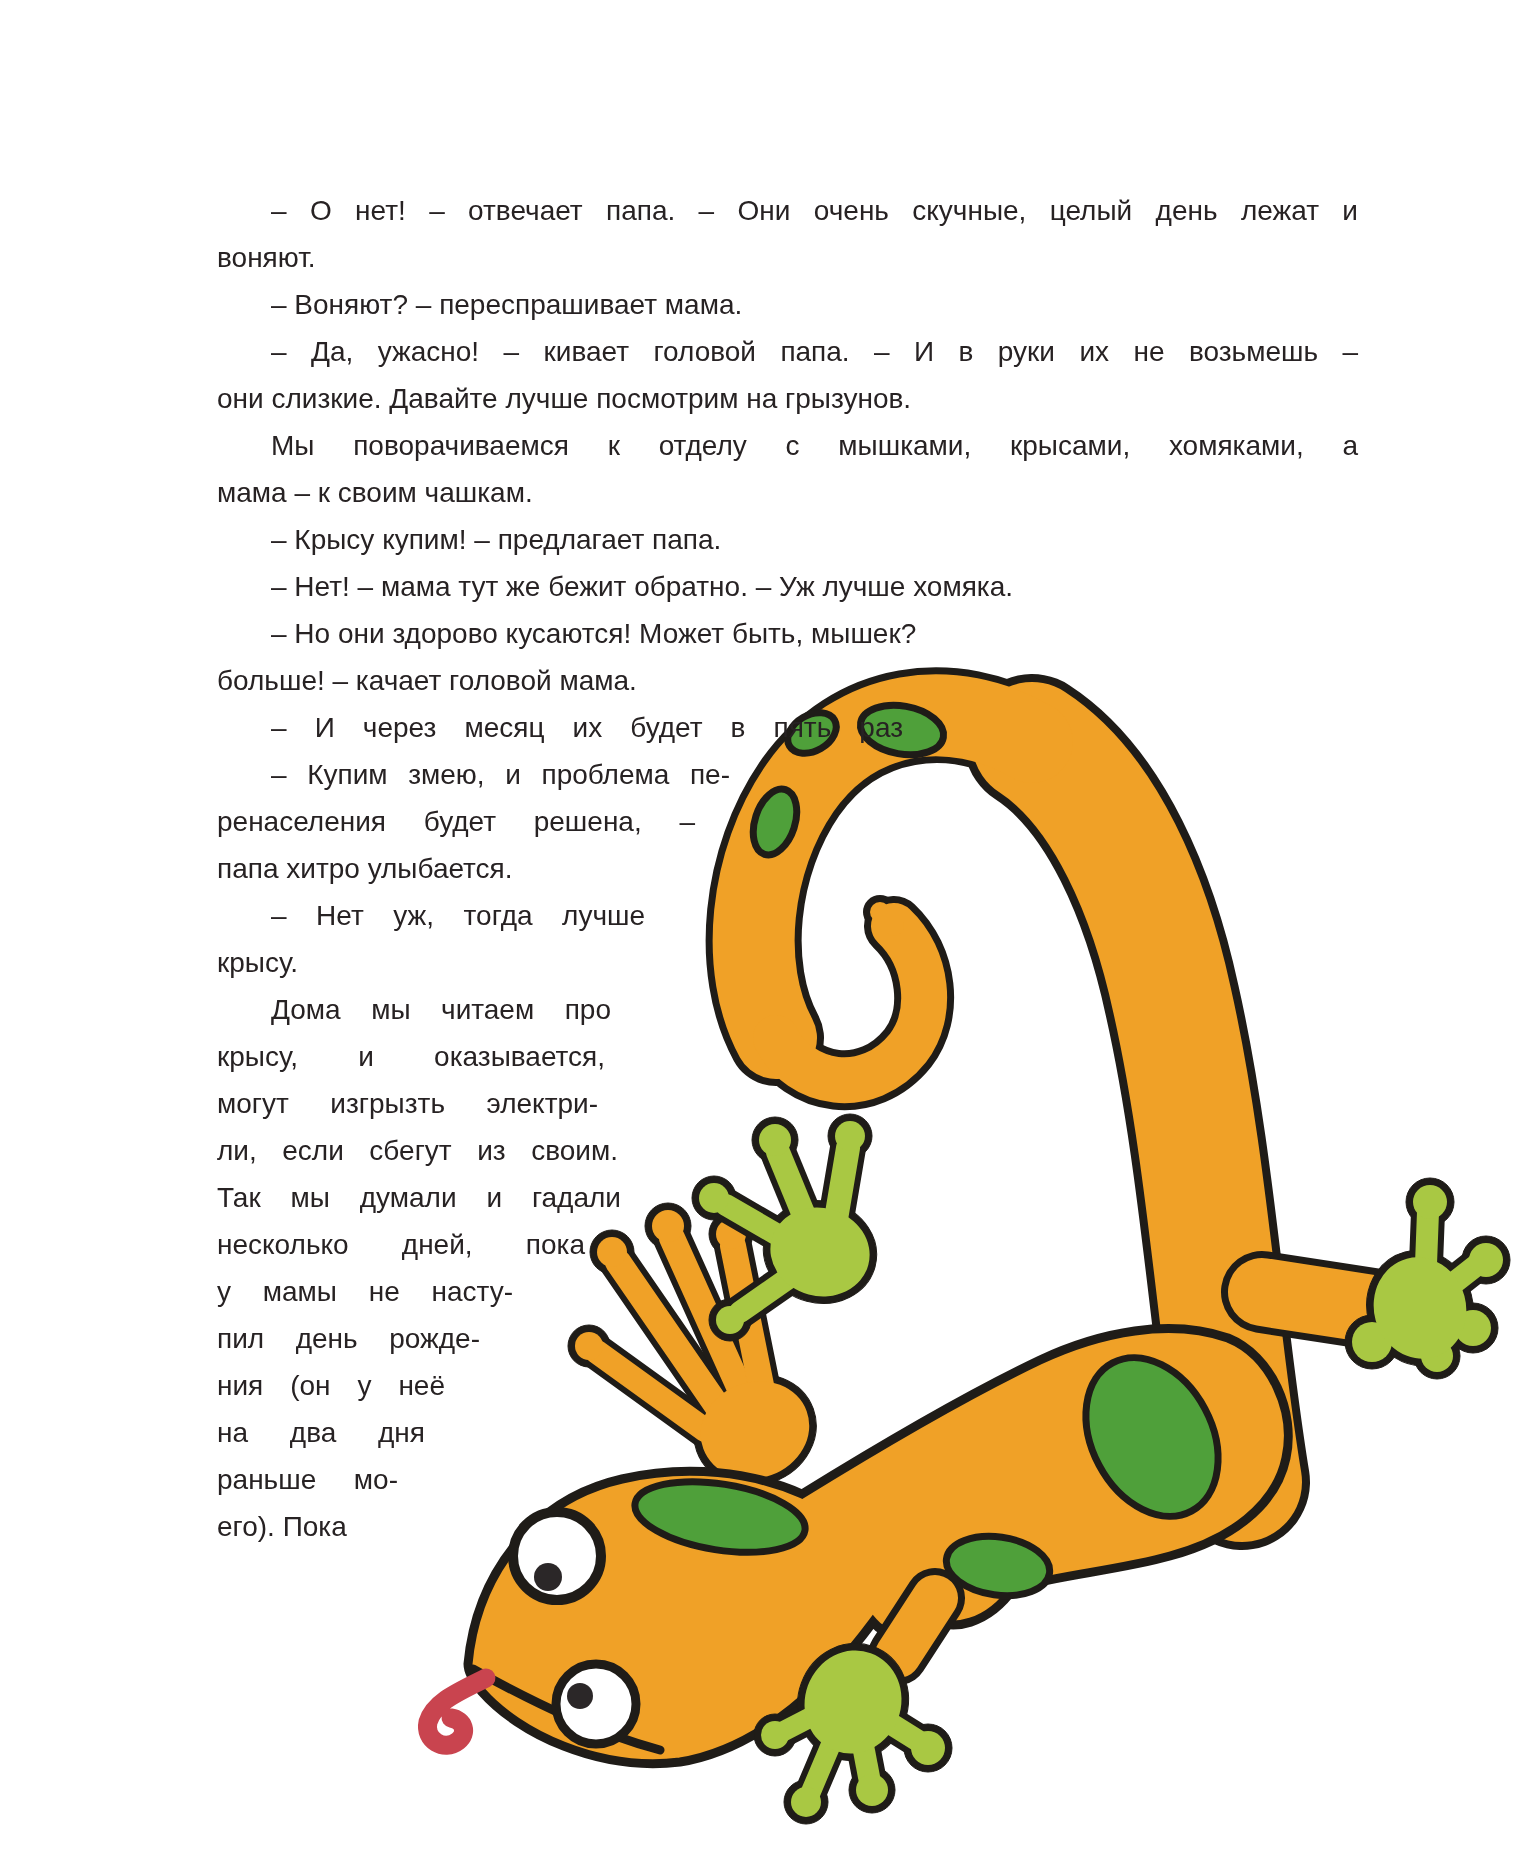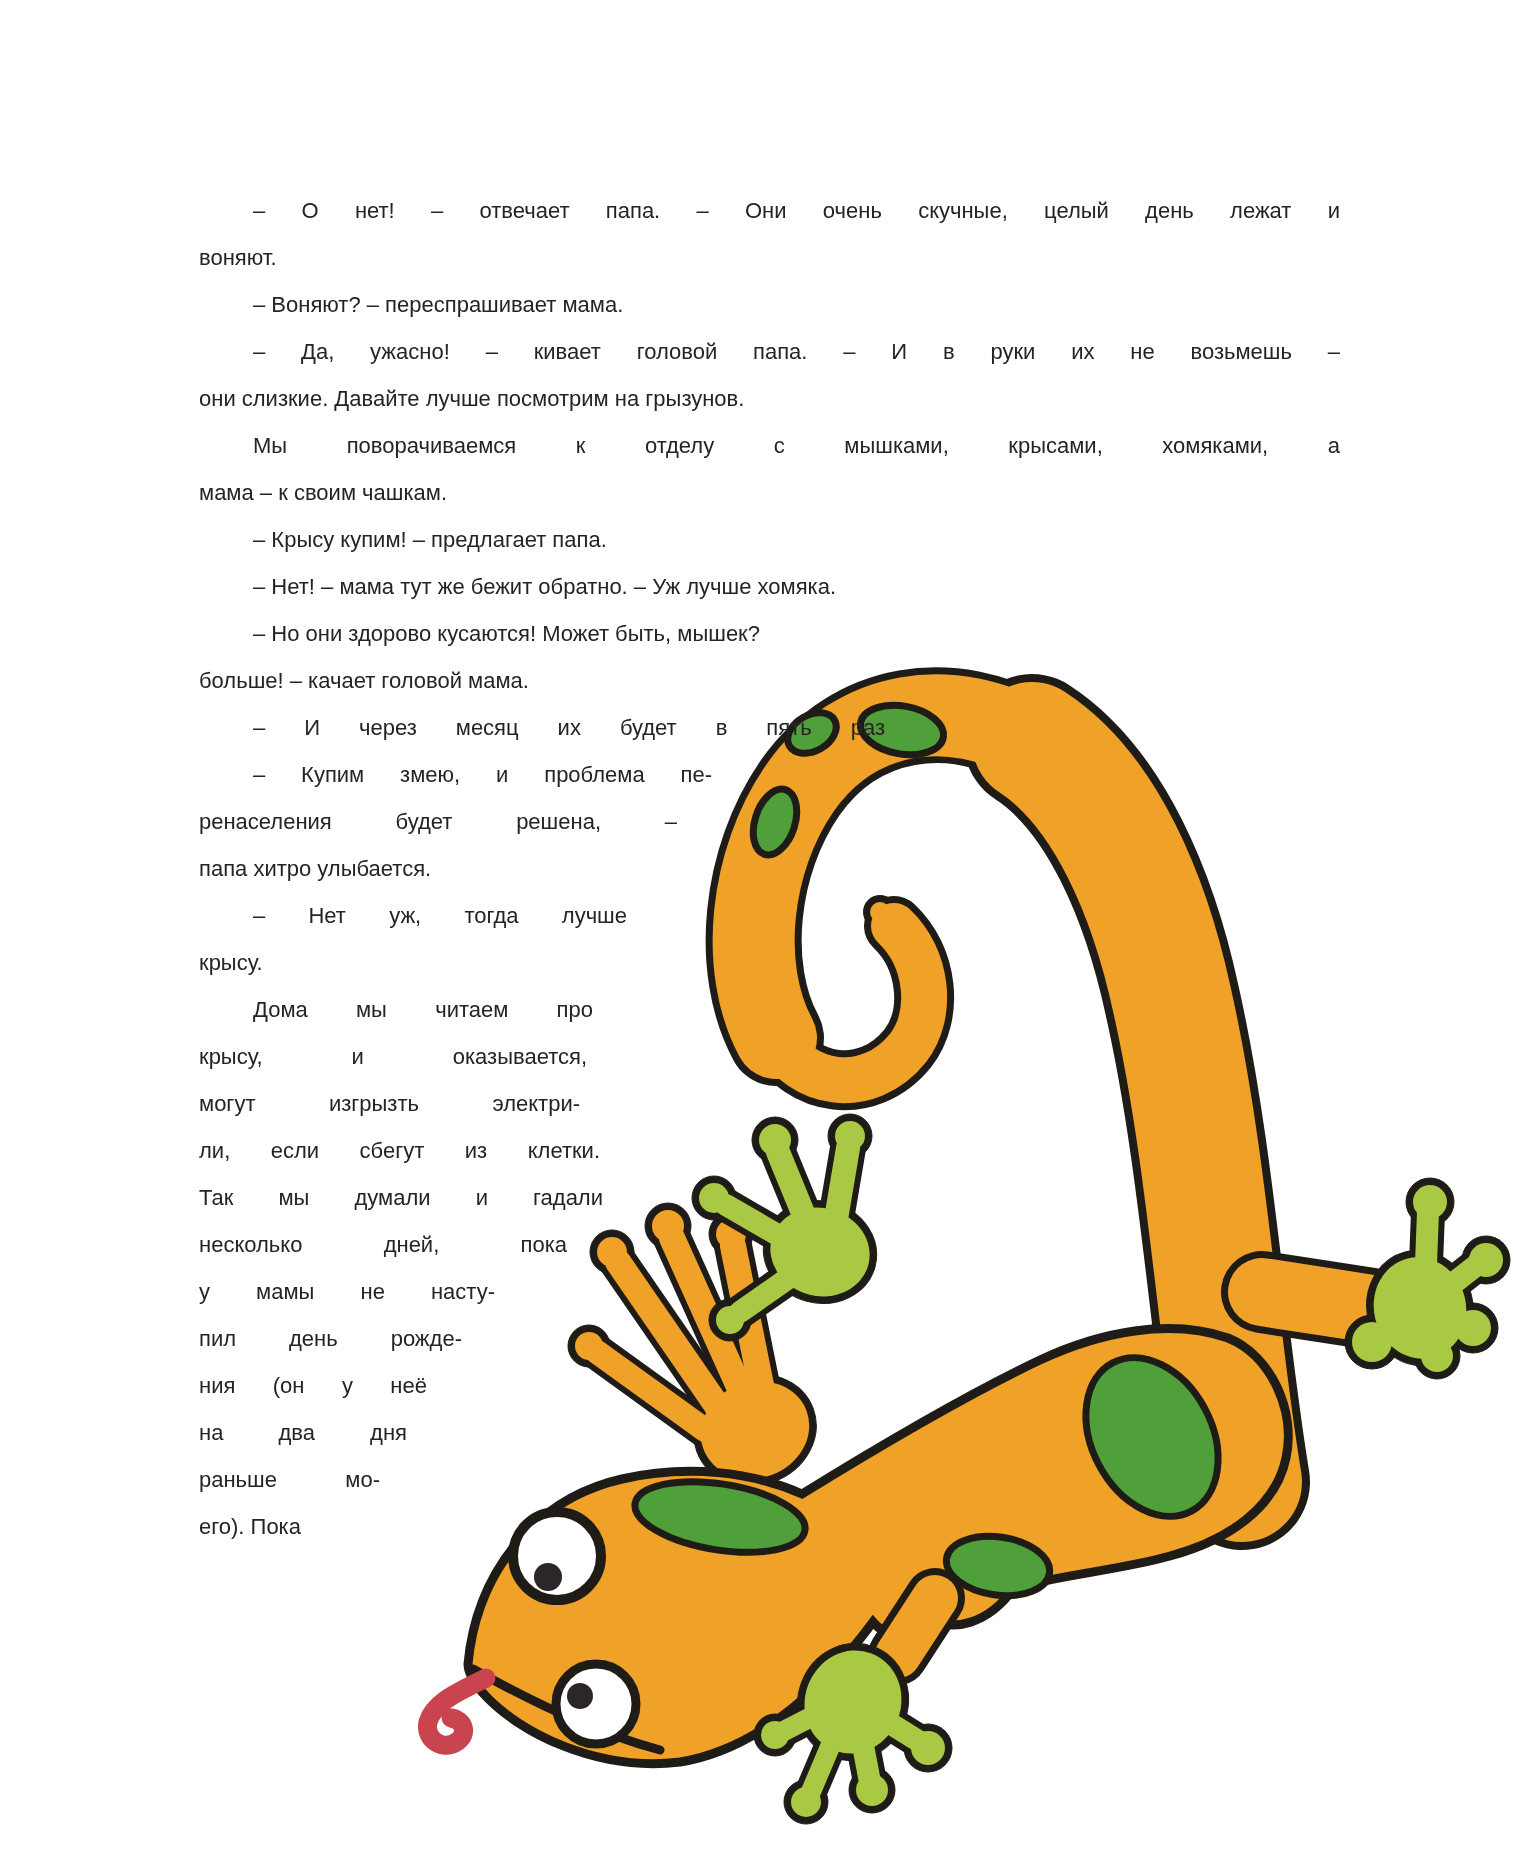--- a/index.html
+++ b/index.html
@@ -7,23 +7,23 @@
     width:1535px; height:1850px;
     background:#ffffff;
     position:relative;
     overflow:hidden;
     font-family:"Liberation Sans","DejaVu Sans",sans-serif;
   }
   .page { position:absolute; inset:0; width:1535px; height:1850px; }
 
   
   .textblock {
-    position:absolute; left:199px; top:187px;
+    position:absolute; left:217px; top:187px;
     color:var(--text-color,#272223);
-    font-size:22px; line-height:47px;
+    font-size:28px; line-height:47px;
     letter-spacing:0px;
   }
   .ln { height:47px; white-space:normal; }
   .ln.j { text-align:justify; text-align-last:justify; }
   .ln.ind { text-indent:54px; }
 
   
   .gecko { position:absolute; left:0; top:0; width:1535px; height:1850px; pointer-events:none; }
   .ol      { stroke:var(--outline-color,#1f1c18); fill:none; stroke-linecap:round; }
   .ol-fill { stroke:var(--outline-color,#1f1c18); fill:var(--outline-color,#1f1c18); }
@@ -218,21 +218,21 @@
     <div class="ln">больше! – качает головой мама.</div>
     <div class="ln j ind" style="width:686px">– И через месяц их будет в пять раз</div>
     <div class="ln j ind" style="width:513px">– Купим змею, и проблема пе-</div>
     <div class="ln j" style="width:478px">ренаселения будет решена, –</div>
     <div class="ln">папа хитро улыбается.</div>
     <div class="ln j ind" style="width:428px">– Нет уж, тогда лучше</div>
     <div class="ln">крысу.</div>
     <div class="ln j ind" style="width:394px">Дома мы читаем про</div>
     <div class="ln j" style="width:388px">крысу, и оказывается,</div>
     <div class="ln j" style="width:381px">могут изгрызть электри-</div>
-    <div class="ln j" style="width:401px">ли, если сбегут из клетки.</div>
+    <div class="ln j" style="width:401px">ли, если сбегут из своим.</div>
     <div class="ln j" style="width:404px">Так мы думали и гадали</div>
     <div class="ln j" style="width:368px">несколько дней, пока</div>
     <div class="ln j" style="width:296px">у мамы не насту-</div>
     <div class="ln j" style="width:263px">пил день рожде-</div>
     <div class="ln j" style="width:228px">ния (он у неё</div>
     <div class="ln j" style="width:208px">на два дня</div>
     <div class="ln j" style="width:181px">раньше мо-</div>
     <div class="ln">его). Пока</div>
   </div>
 

